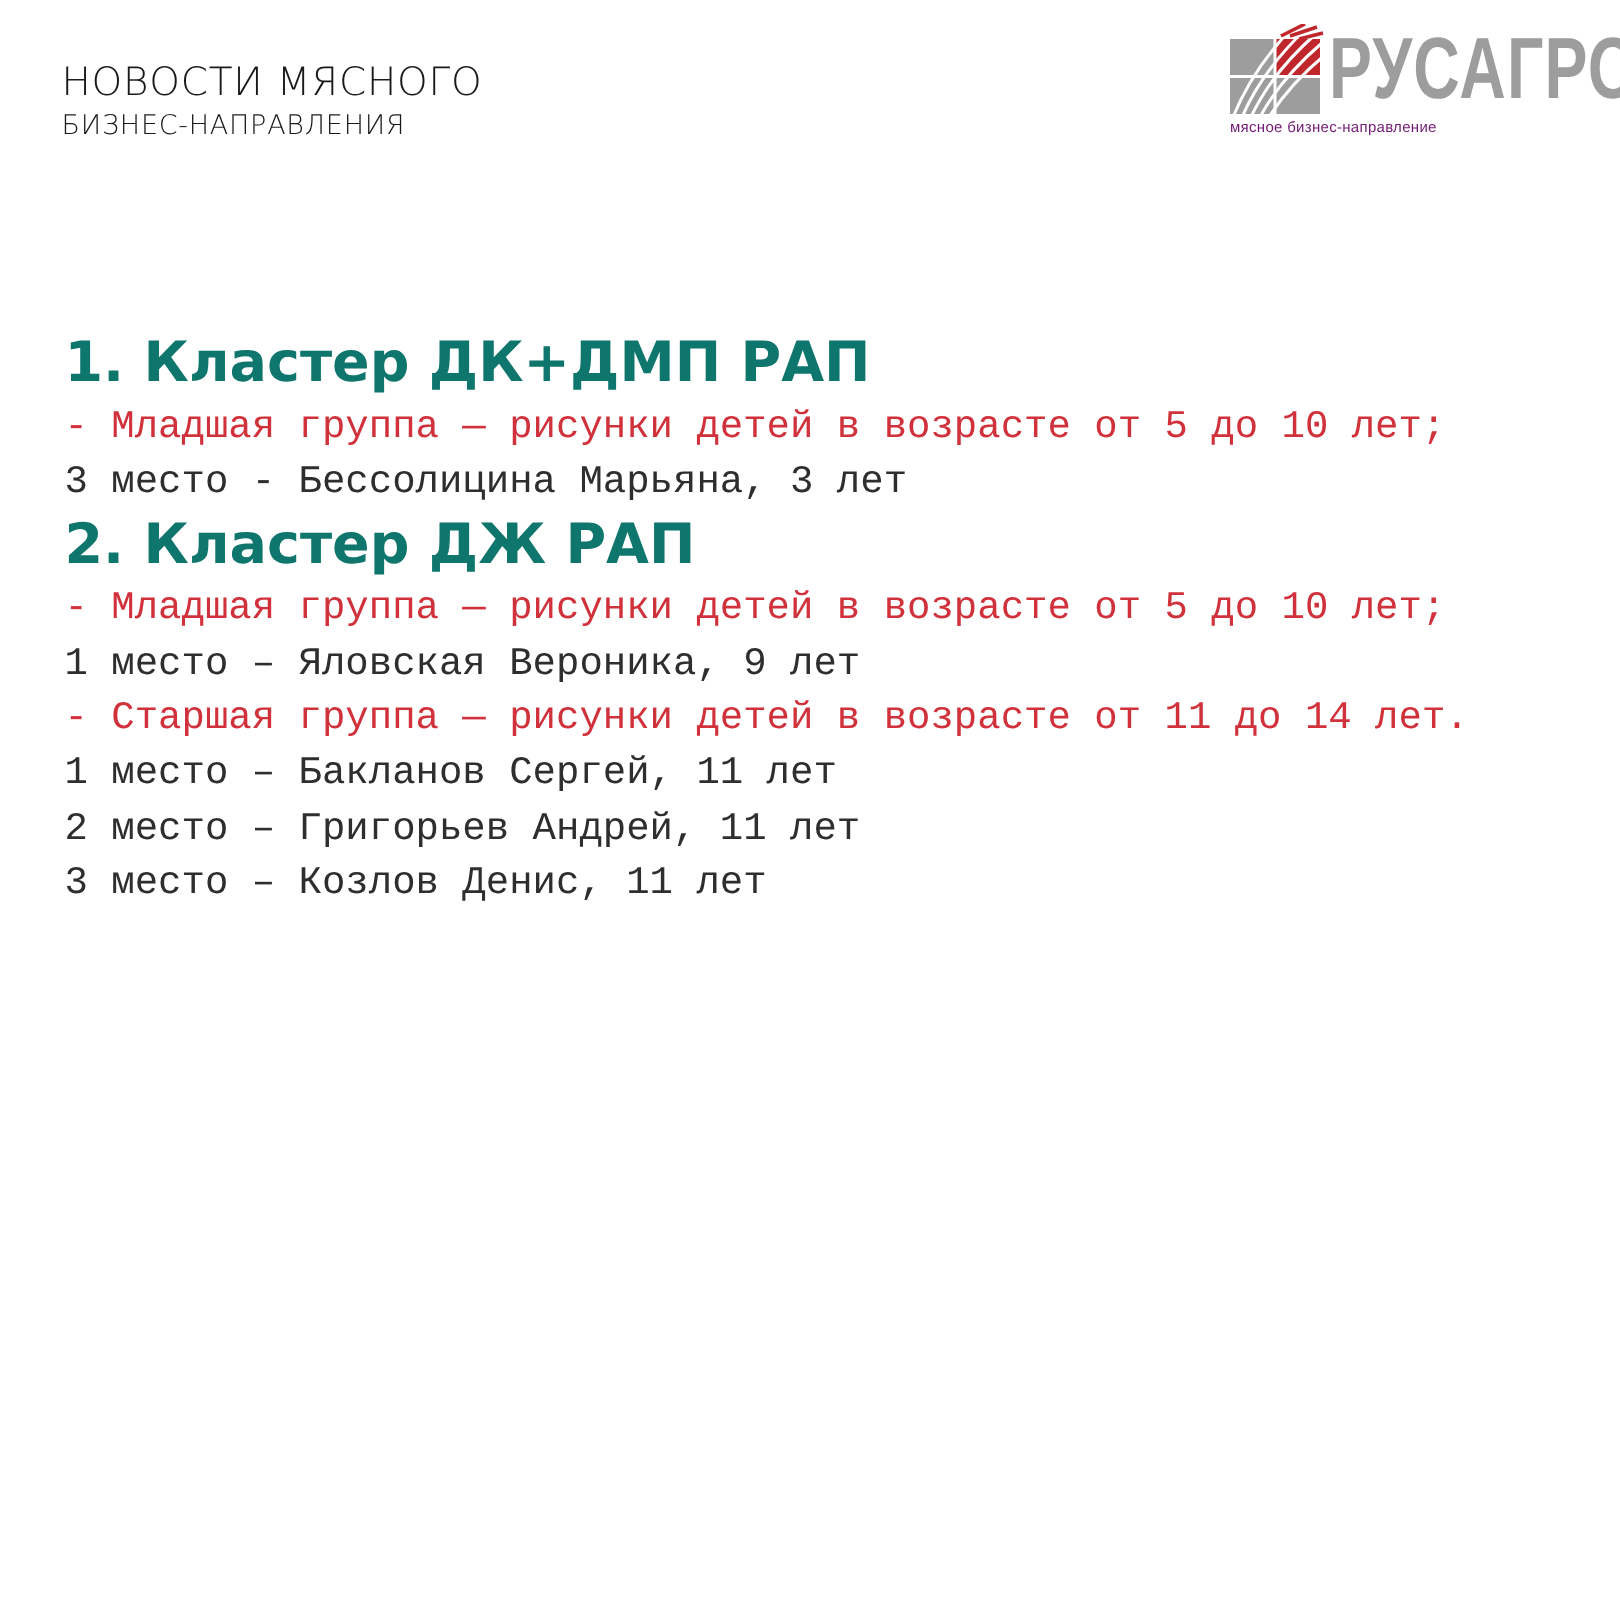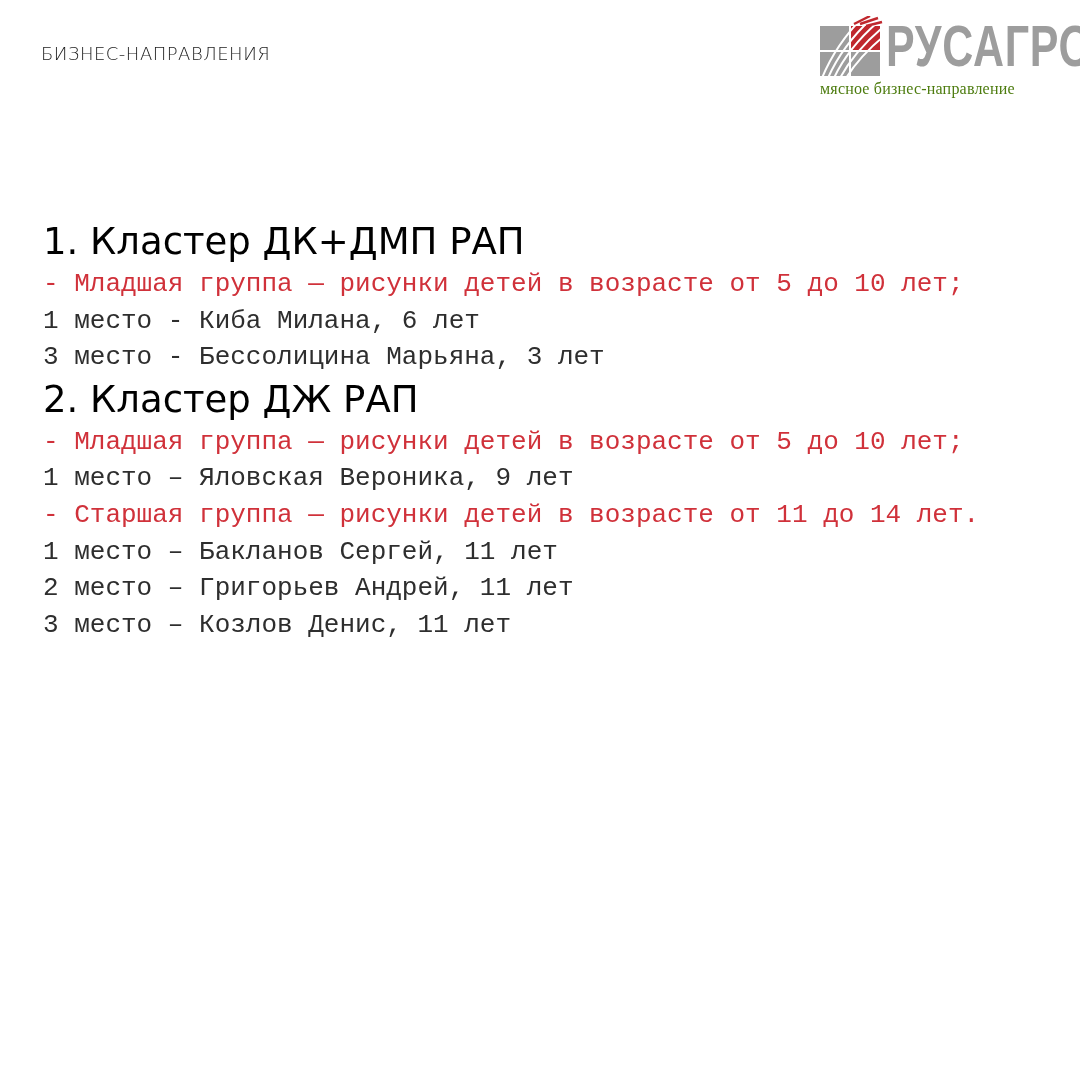--- a/index.html
+++ b/index.html
@@ -21,42 +21,43 @@
     .logo { position: absolute; left: 820px; top: 16px; width: 224px; height: 84px; }
     .logo-mark { position: absolute; left: 0; top: 0; width: 64px; height: 62px; }
     .logo-word {
       position: absolute; left: 66px; top: -2px;
       font-family: "Liberation Sans", sans-serif; font-weight: bold;
       font-size: 58px; line-height: 64px; color: #9d9d9d;
       transform: scaleX(0.74); transform-origin: left top; letter-spacing: 1px;
     }
     .logo-sub {
       position: absolute; left: 0; top: 64px;
-      font-family: Liberation Serif, serif;
-      font-size: 16px; color: #4d7c0f; white-space: nowrap; letter-spacing: 0.2px;
+      font-family: Liberation Sans, sans-serif;
+      font-size: 10px; color: #701a75; white-space: nowrap; letter-spacing: 0.2px;
     }
 
     .content { position: absolute; left: 43px; top: 218px; width: 1010px; }
     .section { margin: 0; }
     .section + .section { }
     .section-title {
-      font-family: "DejaVu Sans", sans-serif; font-weight: normal;
-      font-size: 37px; line-height: 48px; color: #000000; margin: 0;
+      font-family: "DejaVu Sans", sans-serif; font-weight: bold;
+      font-size: 37px; line-height: 48px; color: #0f766e; margin: 0;
     }
     .line {
       font-family: Liberation Mono, monospace;
       font-size: 26px; line-height: 36.6px; margin: 0; white-space: nowrap;
     }
     .group { color: #d0313a; }
     .place { color: #2e2e2e; }
   </style>
 </head>
 <body>
 
 <div class="header-title">
+  <span class="l1">НОВОСТИ МЯСНОГО</span>
   <span class="l2">БИЗНЕС-НАПРАВЛЕНИЯ</span>
 </div>
 
 <div class="logo">
   <svg class="logo-mark" viewBox="0 0 64 62">
     <rect x="0" y="10" width="29" height="24" fill="#9d9d9d"></rect>
     <rect x="31" y="10" width="29" height="24" fill="#c0272d"></rect>
     <rect x="0" y="36" width="29" height="24" fill="#9d9d9d"></rect>
     <rect x="31" y="36" width="29" height="24" fill="#9d9d9d"></rect>
     <g stroke="#ffffff" stroke-width="2" fill="none">
@@ -73,21 +74,20 @@
     </g>
   </svg>
   <div class="logo-word">РУСАГРО</div>
   <div class="logo-sub">мясное бизнес-направление</div>
 </div>
 
 <div class="content">
   <div class="section">
     <p class="section-title">1. Кластер ДК+ДМП РАП</p>
     <p class="line group">- Младшая группа — рисунки детей в возрасте от 5 до 10 лет;</p>
-    <p class="line place">1 место - Киба Милана, 6 лет</p>
     <p class="line place">3 место - Бессолицина Марьяна, 3 лет</p>
   </div>
   <div class="section">
     <p class="section-title">2. Кластер ДЖ РАП</p>
     <p class="line group">- Младшая группа — рисунки детей в возрасте от 5 до 10 лет;</p>
     <p class="line place">1 место – Яловская Вероника, 9 лет</p>
     <p class="line group">- Старшая группа — рисунки детей в возрасте от 11 до 14 лет.</p>
     <p class="line place">1 место – Бакланов Сергей, 11 лет</p>
     <p class="line place">2 место – Григорьев Андрей, 11 лет</p>
     <p class="line place">3 место – Козлов Денис, 11 лет</p>

